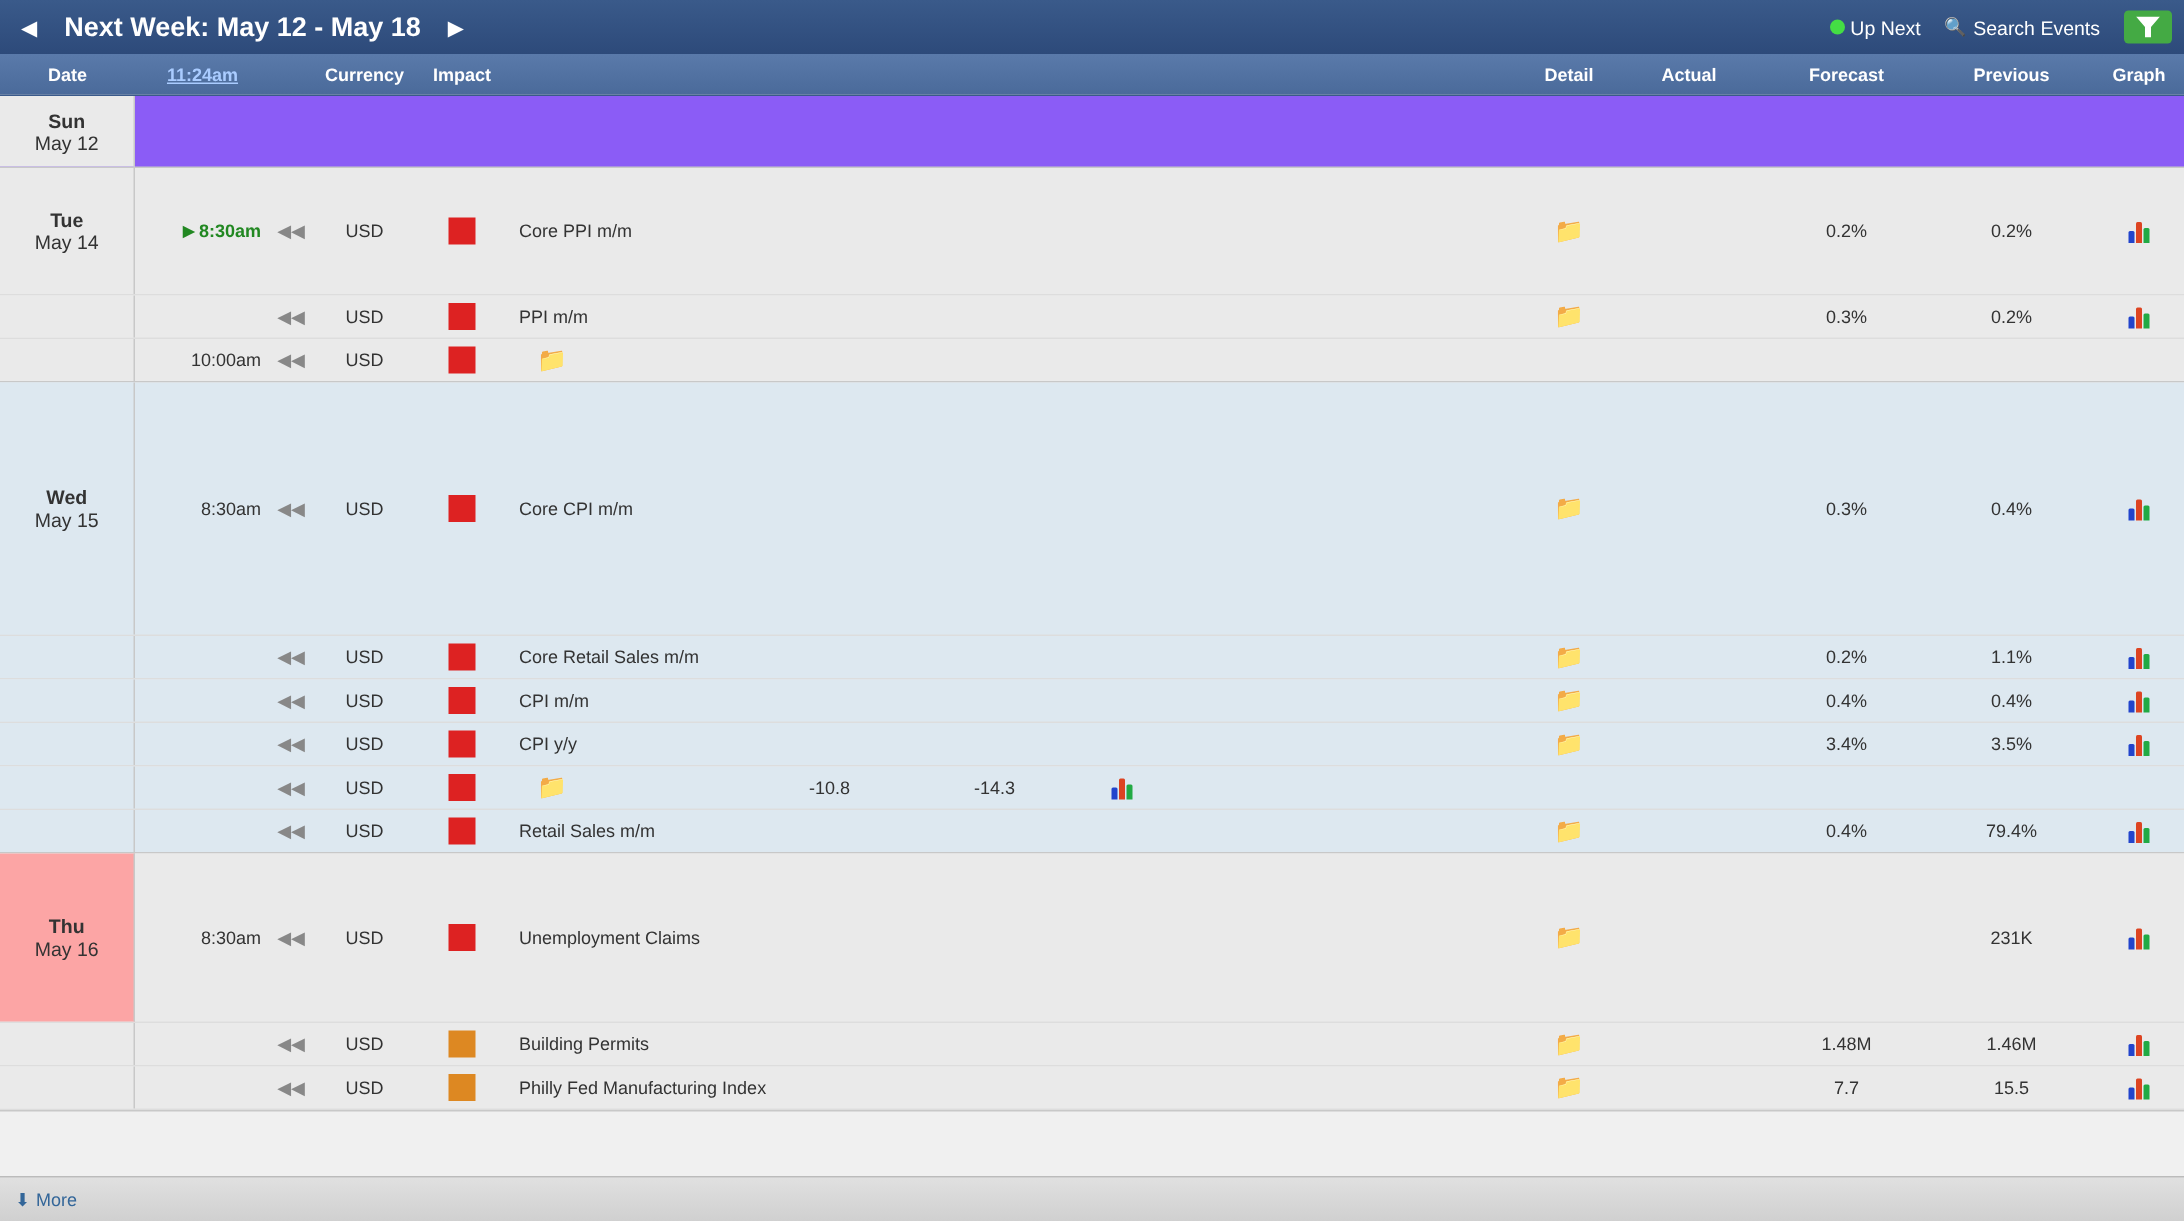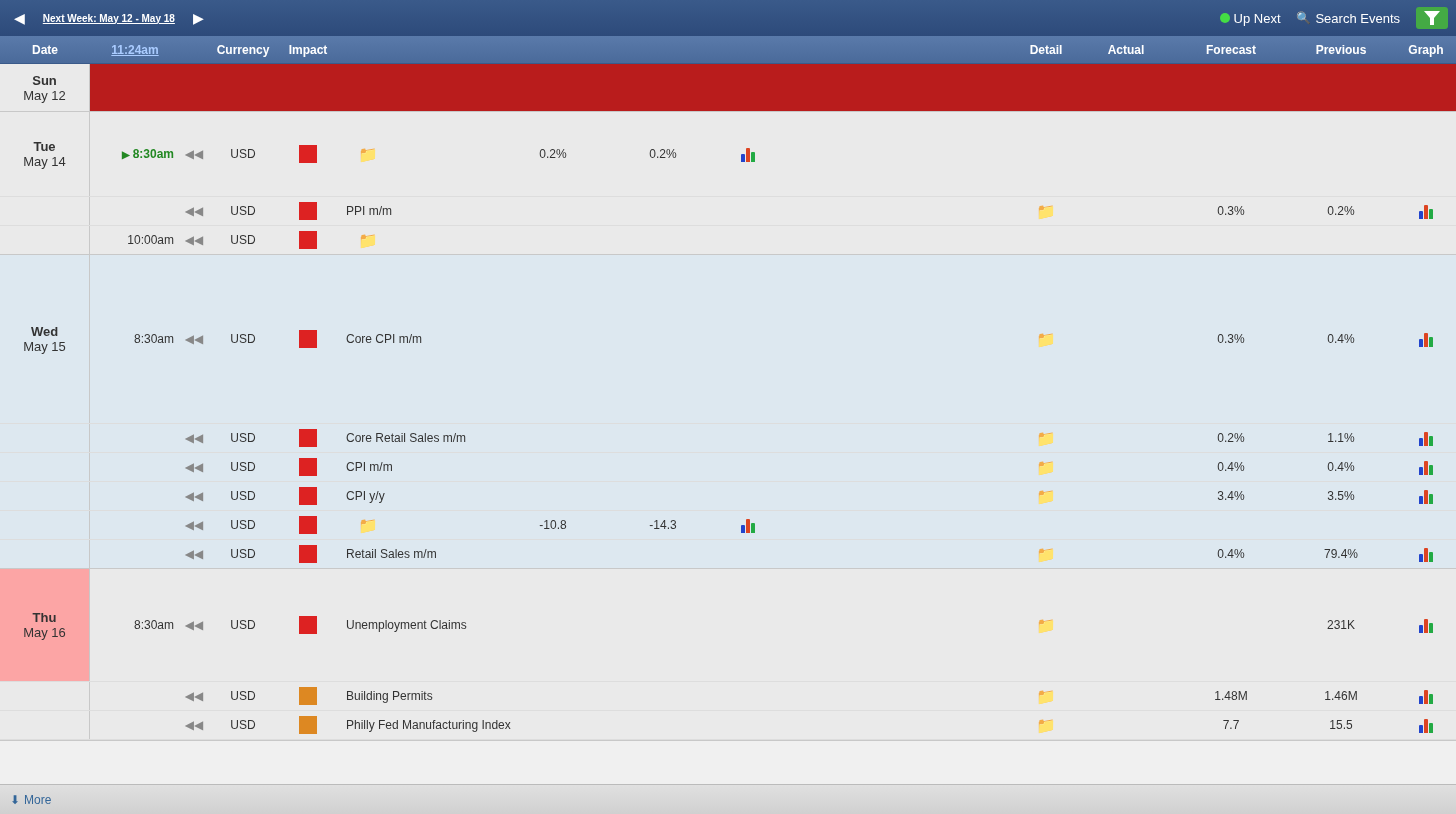--- a/index.html
+++ b/index.html
@@ -23,25 +23,24 @@
     }
     .nav-arrow {
       color: white;
       font-size: 14px;
       cursor: pointer;
       padding: 4px 6px;
       border-radius: 3px;
     }
     .week-title {
       color: white;
-      font-size: 10px;
+      font-size: 18px;
       font-weight: bold;
       padding: 0 12px;
       flex: 0 0 auto;
-      text-decoration: underline;
     }
     .top-bar-right {
       margin-left: auto;
       display: flex;
       align-items: center;
       gap: 16px;
     }
     .up-next-btn {
       display: flex;
       align-items: center;
@@ -267,21 +266,21 @@
   <div class="col col-impact">Impact</div>
   <div class="col col-detail-name"></div>
   <div class="col col-detail">Detail</div>
   <div class="col col-actual">Actual</div>
   <div class="col col-forecast">Forecast</div>
   <div class="col col-previous">Previous</div>
   <div class="col col-graph">Graph</div>
 </div>
 
 <div class="table-area" id="table-area">
-<div class="day-header-row" style="background: #b91c1c; min-height: 48px; display: flex; border-bottom: 1px solid rgb(200, 200, 200);">
+<div class="day-header-row" style="background: #8b5cf6; min-height: 48px; display: flex; border-bottom: 1px solid rgb(200, 200, 200);">
       <div class="day-cell" style="background: rgb(234, 234, 234);">
         <span class="day-name">Sun</span>
         <span class="day-date">May 12</span>
       </div>
       <div class="event-rows" style="flex: 1 1 0%;"></div>
     </div>
     <div style="border-bottom: 1px solid rgb(200, 200, 200);">
       <div class="event-row" style="background: rgb(234, 234, 234); display: flex; align-items: center; min-height: 28px; border-bottom: 1px solid rgb(221, 221, 221);">
         <div class="day-cell" style="background: rgb(234, 234, 234); min-height: 84px; align-self: stretch;">
           <span class="day-name">Tue</span>
@@ -290,20 +289,21 @@
         <div class="cell cell-time current">
           <span class="current-time-indicator"><span style="color:#228822; font-size:10px;">▶</span>8:30am</span>
         </div>
         <div class="cell cell-sound">
           <span class="sound-icon" style="color:#888; font-size:12px;">◀◀</span>
         </div>
         <div class="cell cell-currency">USD</div>
         <div class="cell cell-impact">
           <span class="flag-red"></span>
         </div>
+        <div class="cell cell-name">Core PPI m/m</div>
         <div class="cell cell-detail-icon">
           <span class="folder-icon" title="Detail">📁</span>
         </div>
         <div class="cell cell-actual"></div>
         <div class="cell cell-forecast">0.2%</div>
         <div class="cell cell-previous">0.2%</div>
         <div class="cell cell-graph">
           <div class="chart-icon">
             <span class="bar1"></span>
             <span class="bar2"></span>

